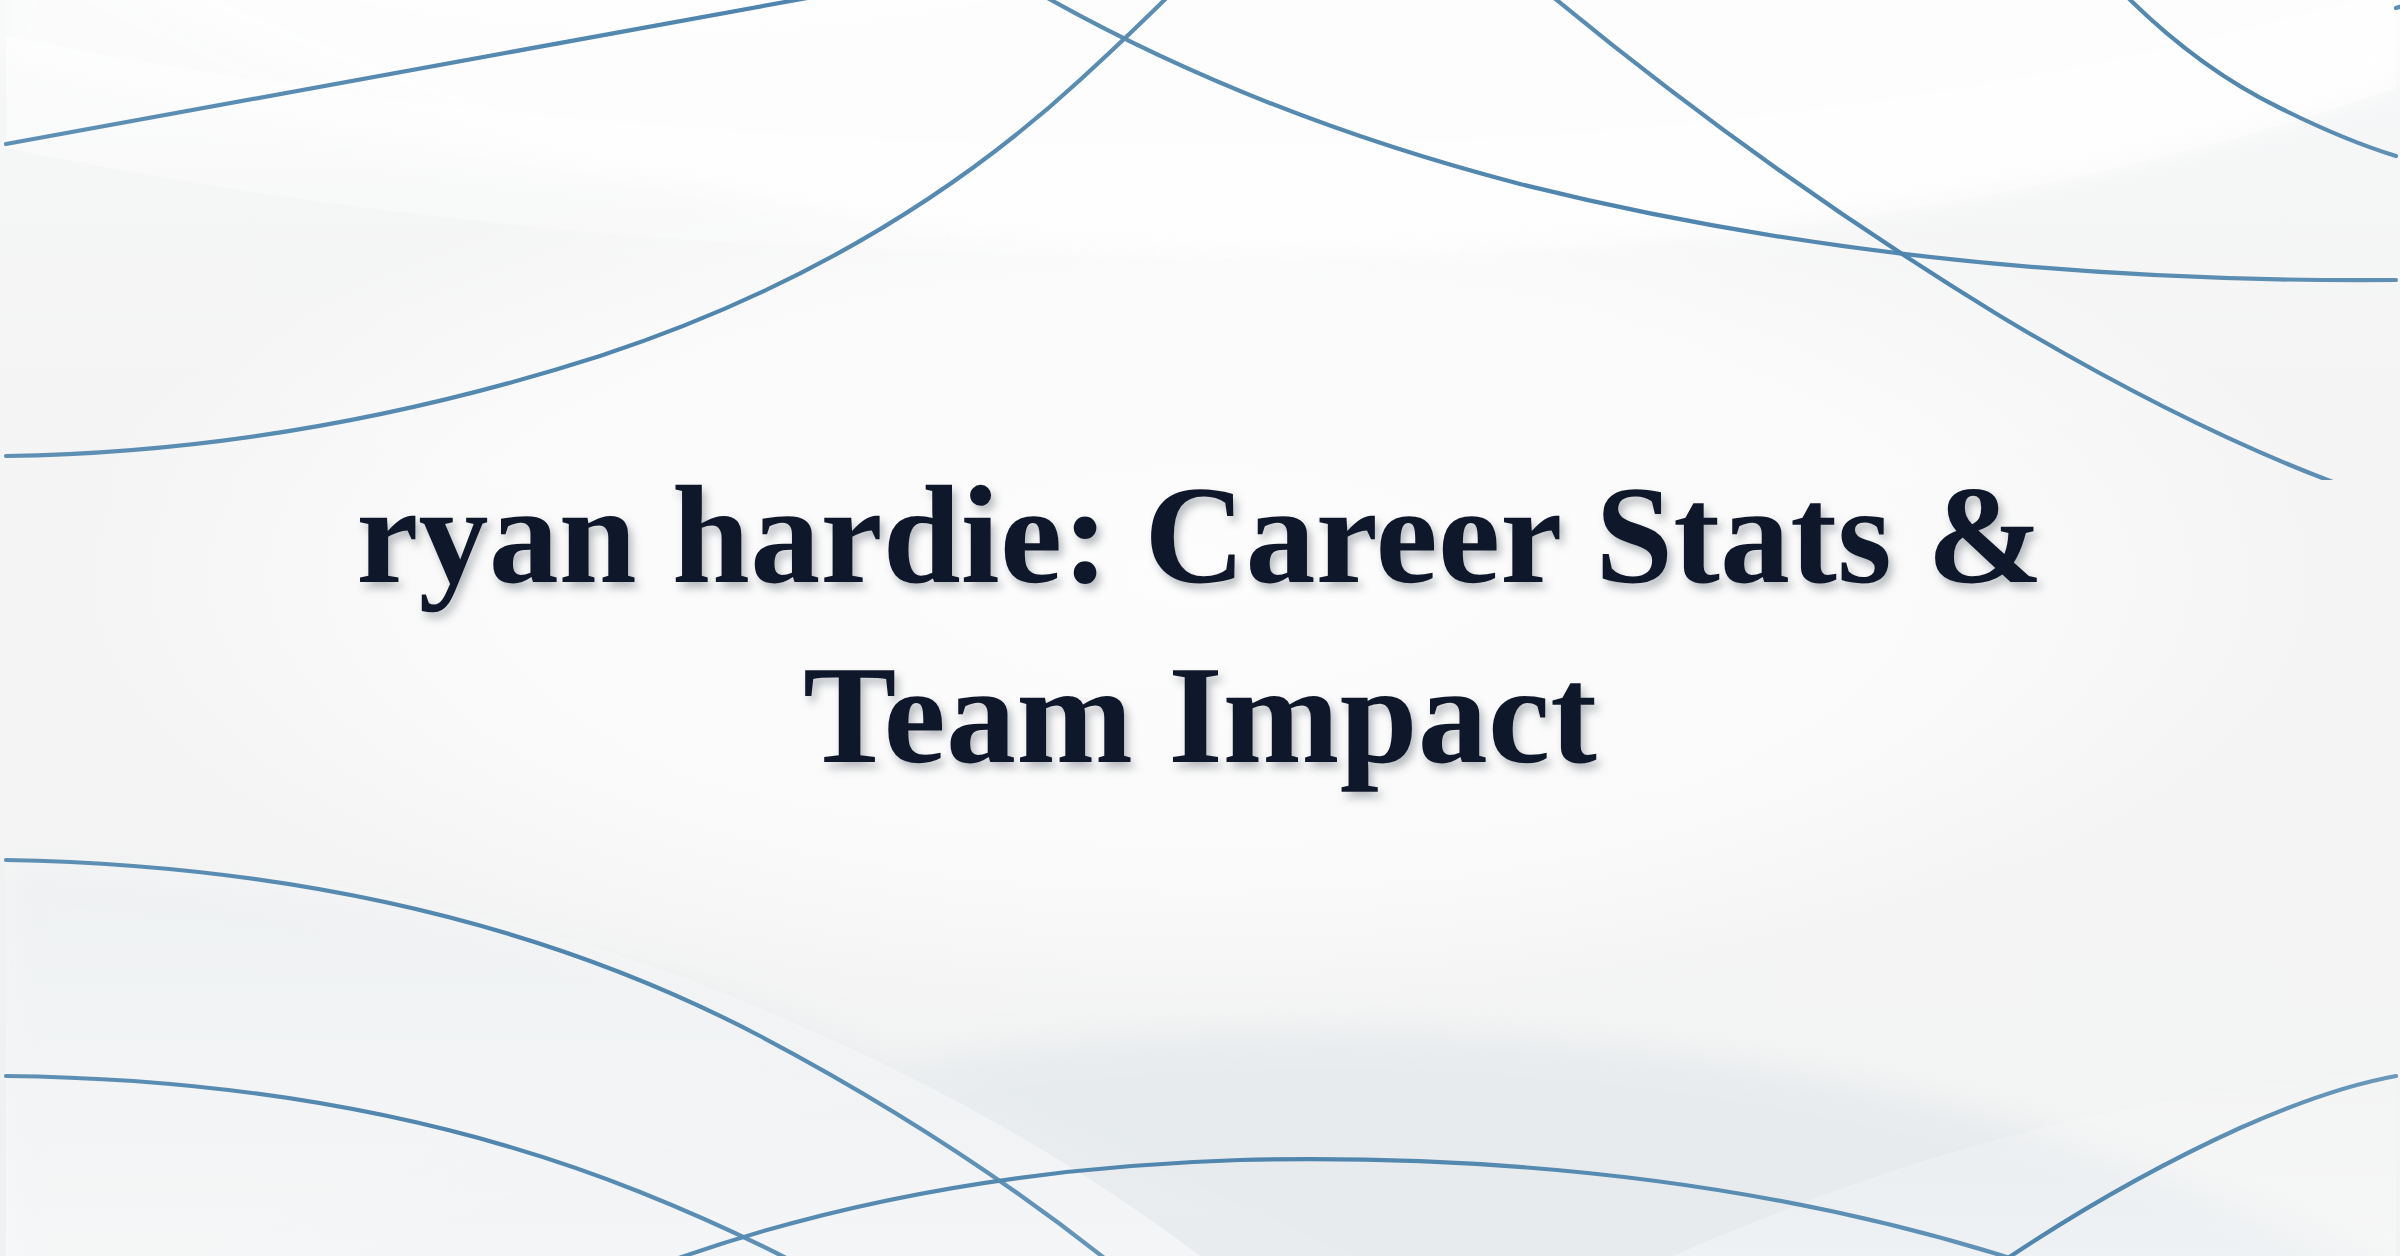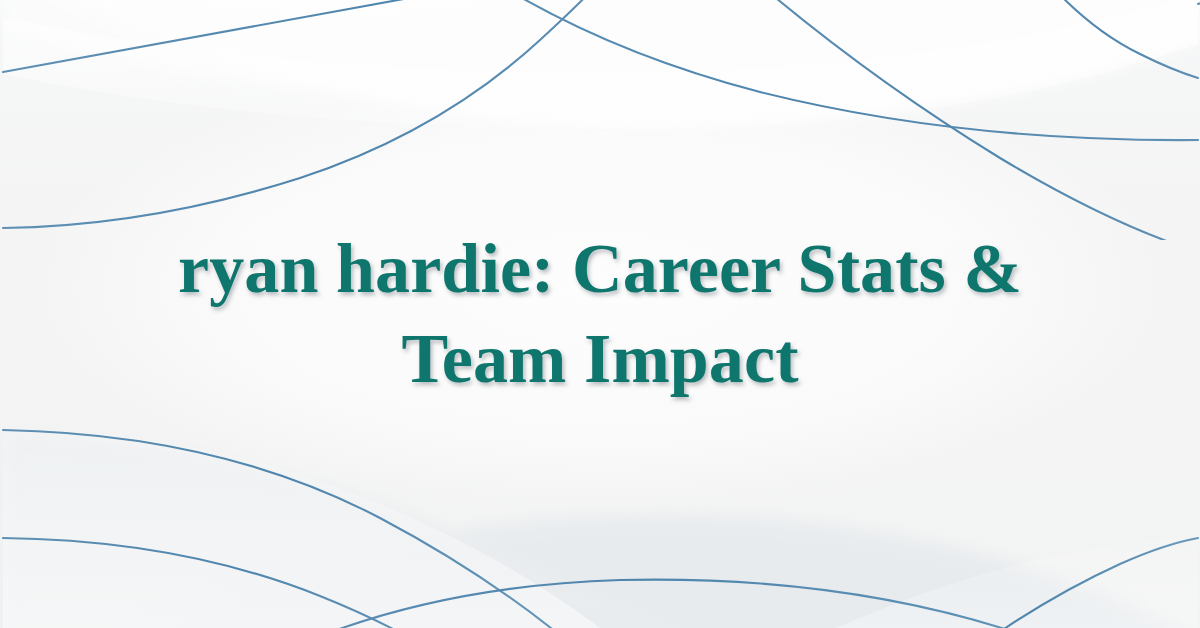--- a/index.html
+++ b/index.html
@@ -59,21 +59,21 @@
 
   #page-title {
     margin: 0;
     max-width: 900px;
     font-family: "Liberation Serif", "DejaVu Serif", serif;
     font-weight: 700;
     font-size: 70px;
     line-height: 1.28;
     letter-spacing: 0.1px;
     text-align: center;
-    color: #0f766e;
+    color: #0f172a;
     text-shadow: 2px 3px 4px rgba(90,100,110,0.42);
   }
 </style>
 </head>
 <body>
 
 <div id="card">
 
   <div id="bg-wash"></div>
 

